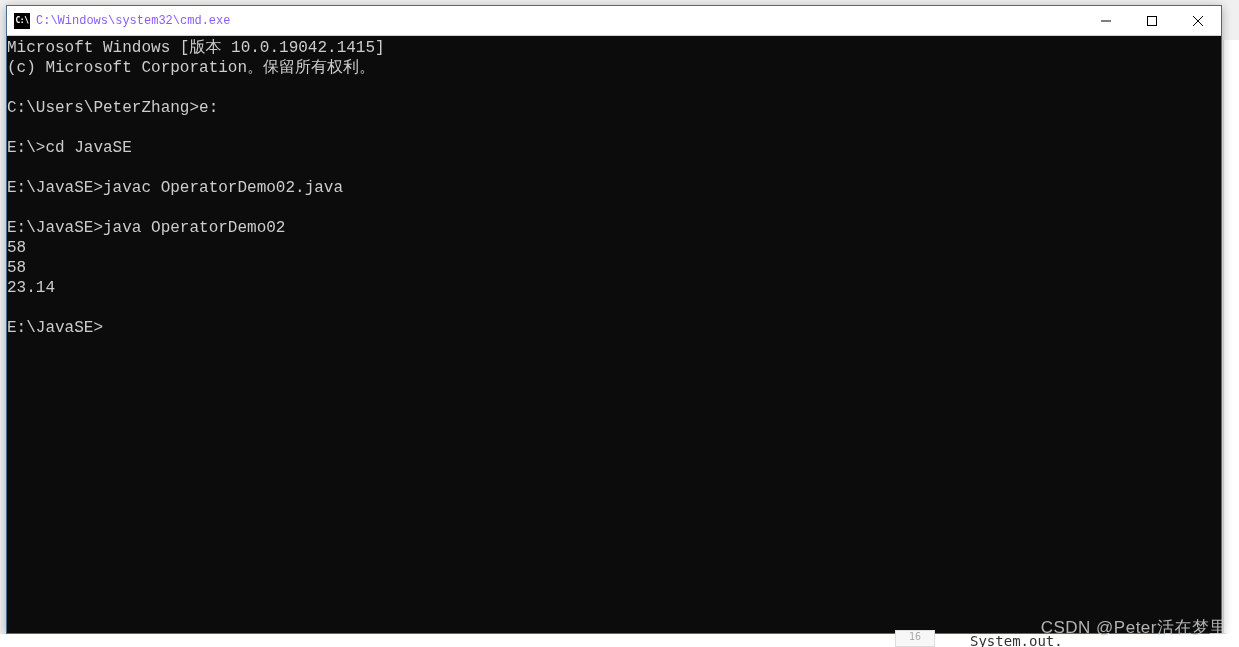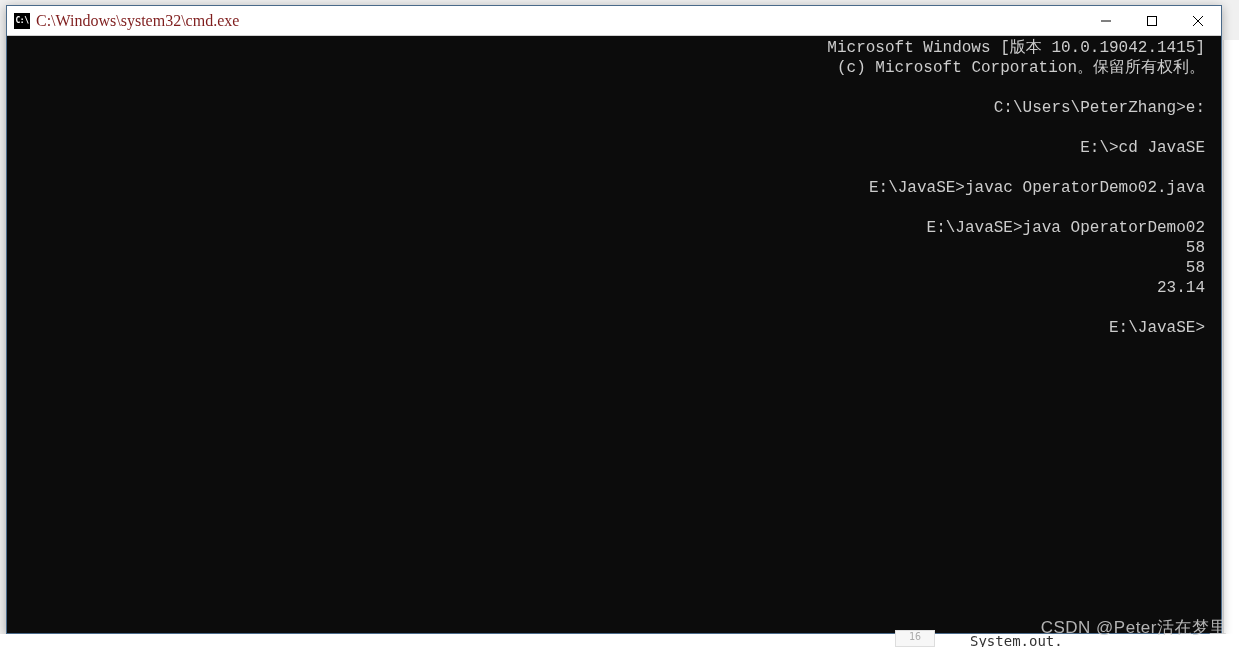--- a/index.html
+++ b/index.html
@@ -42,23 +42,23 @@
       align-items: center;
       justify-content: center;
       font-size: 8px;
       color: #ffffff;
       font-family: Consolas, monospace;
       font-weight: bold;
       letter-spacing: -0.5px;
     }
     .titlebar-text {
       flex: 1;
-      font-size: 16px;
-      color: #7f1d1d;
-      font-family: Liberation Serif, serif;
+      font-size: 12px;
+      color: #8b5cf6;
+      font-family: Liberation Mono, monospace;
     }
     .win-controls {
       display: flex;
       height: 100%;
     }
     .win-btn {
       width: 46px;
       height: 100%;
       display: flex;
       align-items: center;
@@ -73,21 +73,20 @@
       background: #0c0c0c;
       width: 100%;
       height: calc(100% - 30px);
       padding: 2px 16px 0 0;
       font-family: "NSimSun", "SimSun", Consolas, "Courier New", monospace;
       font-size: 16px;
       line-height: 20px;
       color: #cccccc;
       overflow: hidden;
       white-space: pre;
-      text-align: right;
     }
     .terminal-line {
       white-space: pre;
     }
     .watermark {
       position: absolute;
       bottom: 8px;
       right: 12px;
       font-size: 17px;
       color: #d0d0d0;

